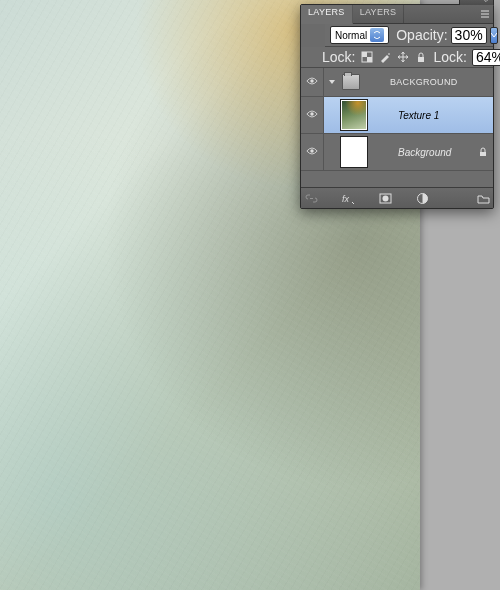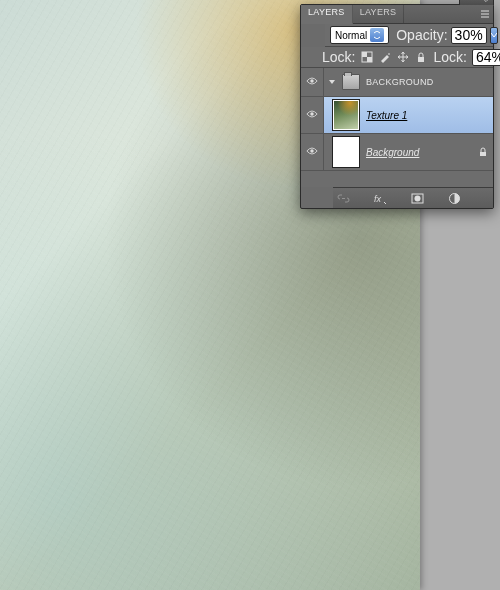--- a/index.html
+++ b/index.html
@@ -180,21 +180,21 @@
     padding:0 4px;
     gap:6px;
     cursor:pointer;
   }
   .row-body.group { height:22px; }
   .row-body.tall { height:36px; }
   .row-body.selected {
     background: linear-gradient(#b9d2f1,#9fbde6);
     color:#000;
   }
-  .row-body.indent { padding-left:8px;text-decoration:underline; }
+  .row-body.indent { padding-left:16px; }
   .disclosure svg{width:8px;height:8px;}
   .folder {
     width:16px;height:14px;
     background: linear-gradient(#cfcfcf,#a5a5a5);
     border:1px solid #555;
     border-radius:1px;
     position:relative;
   }
   .folder::before{
     content:"";position:absolute;top:-3px;left:1px;width:6px;height:3px;
@@ -205,39 +205,38 @@
     border:1px solid #222;background:#fff;
     box-shadow: inset 0 0 0 1px #fff;
     display:flex;align-items:center;justify-content:center;
     overflow:hidden;
   }
   .thumb.texture-thumb{
     background:
       radial-gradient(circle at 65% 10%, rgba(210,150,40,0.9), rgba(210,150,40,0) 40%),
       linear-gradient(160deg,#2f4a2e,#6f8a58 45%,#c7d4b0 100%);
   }
-  .layer-label { font-size:10px; font-style:italic;}
+  .layer-label { font-size:10px; font-style:italic;margin-left:24px;}
   .layer-label.plain{font-style:normal;font-size:9px;letter-spacing:.3px;}
   .lock-badge {
     margin-left:auto;
     width:12px;height:12px;
     display:flex;align-items:center;justify-content:center;
   }
   .lock-badge svg{width:10px;height:10px;}
 
   .empty-area{height:16px;}
 
   .panel-footer {
     display:flex; align-items:center;
     height:20px;
     background: linear-gradient(#6a6a6a,#5c5c5c);
     border-top:1px solid #3c3c3c;
     padding:0 4px;
     gap:24px;
-    margin-left:32px;
   }
   .panel-footer .fic{
     width:16px;height:16px;
     display:flex;align-items:center;justify-content:center;
     cursor:pointer;
   }
   .panel-footer .fic.disabled{opacity:.45;cursor:default;}
   .panel-footer svg{width:13px;height:13px;}
   .panel-footer .spacer{flex:1;}
 

